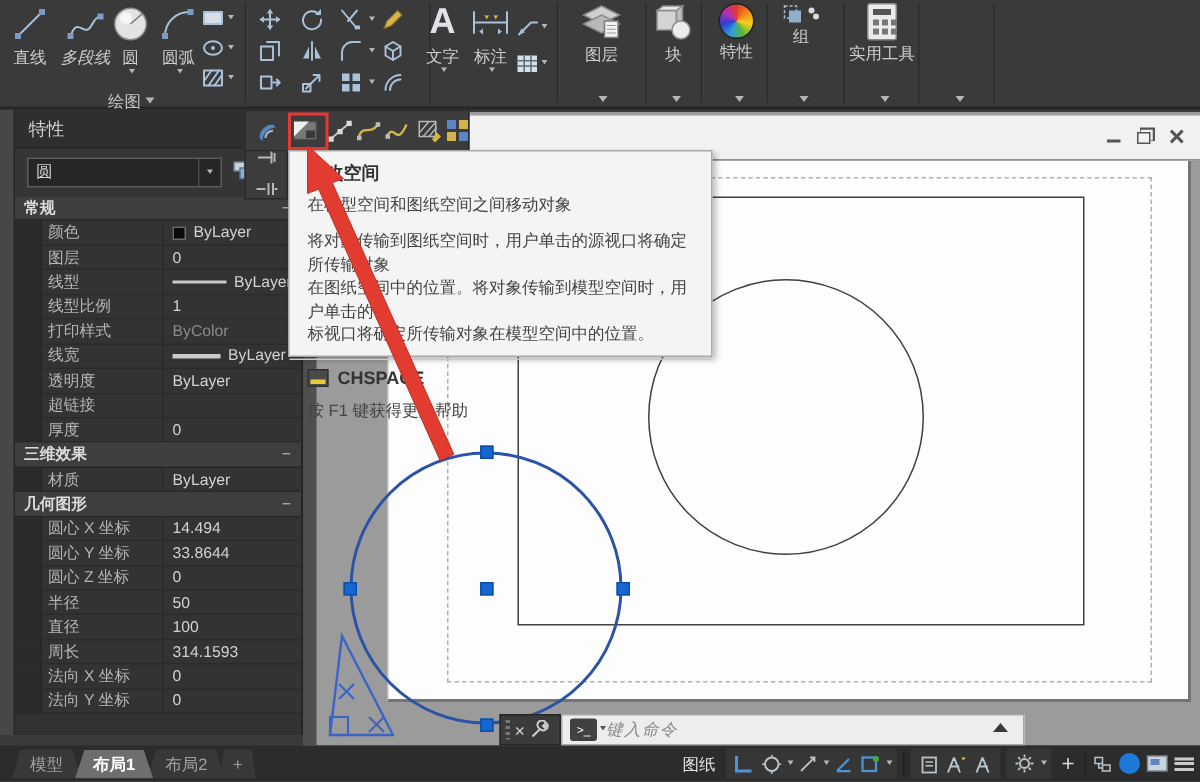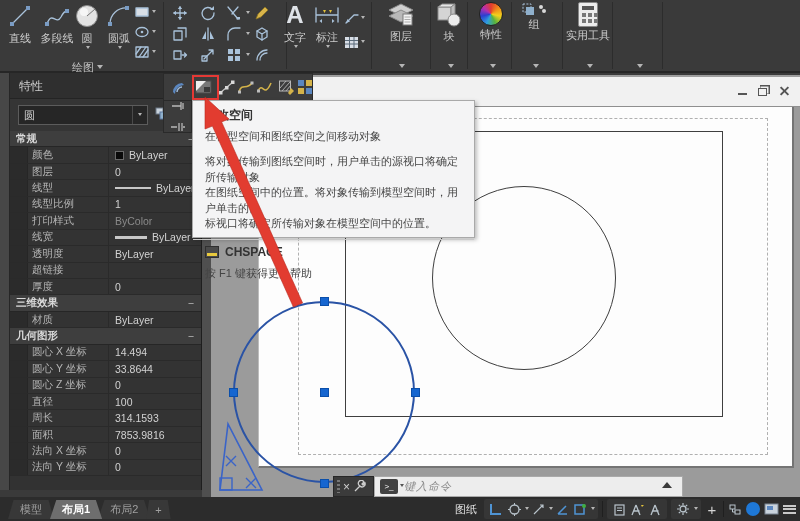--- a/index.html
+++ b/index.html
@@ -115,21 +115,21 @@
   <div id="ribbon" class="abs">
 
     <div class="tool-big" style="left:3px;top:3px;">
       <svg class="bigico st" viewBox="0 0 26 26">
           <line x1="5" y1="21" x2="21" y2="5"></line>
           <rect x="3" y="19" width="4" height="4" fill="#7a9cc4" stroke="none"></rect>
           <rect x="19" y="3" width="4" height="4" fill="#7a9cc4" stroke="none"></rect>
         </svg>
       <span class="tlabel">直线</span>
     </div>
-    <div class="tool-big" style="left:37px;top:3px;width:40px;">
+    <div class="tool-big" style="left:37px;top:3px;width:40px;font-style:italic;">
       <svg class="bigico st" viewBox="0 0 26 26">
           <path d="M3 21c5-14 9 2 14-7 2-4 4-6 6-6"></path>
           <rect x="1" y="19" width="4" height="4" fill="#7a9cc4" stroke="none"></rect>
           <rect x="21" y="6" width="4" height="4" fill="#7a9cc4" stroke="none"></rect>
         </svg>
       <span class="tlabel">多段线</span>
     </div>
     <div class="tool-big" style="left:70px;top:3px;">
       <svg class="bigico" viewBox="0 0 26 26">
           <circle cx="13" cy="13" r="10.5" fill="#e3e3e3" stroke="#8a8a8a"></circle>
@@ -482,37 +482,37 @@
   </div>
         <div class="prow">
     <span class="ind"></span>
     <span class="lab">圆心 Z 坐标</span>
     <span class="val">
             <span class="vt">0</span>
           </span>
   </div>
         <div class="prow">
     <span class="ind"></span>
+    <span class="lab">半径</span>
+    <span class="val">
+            <span class="vt">50</span>
+          </span>
+  </div>
+        <div class="prow">
+    <span class="ind"></span>
     <span class="lab">直径</span>
     <span class="val">
             <span class="vt">100</span>
           </span>
   </div>
         <div class="prow">
     <span class="ind"></span>
     <span class="lab">周长</span>
     <span class="val">
             <span class="vt">314.1593</span>
-          </span>
-  </div>
-        <div class="prow">
-    <span class="ind"></span>
-    <span class="lab">面积</span>
-    <span class="val">
-            <span class="vt">7853.9816</span>
           </span>
   </div>
         <div class="prow">
     <span class="ind"></span>
     <span class="lab">法向 X 坐标</span>
     <span class="val">
             <span class="vt">0</span>
           </span>
   </div>
         <div class="prow">

